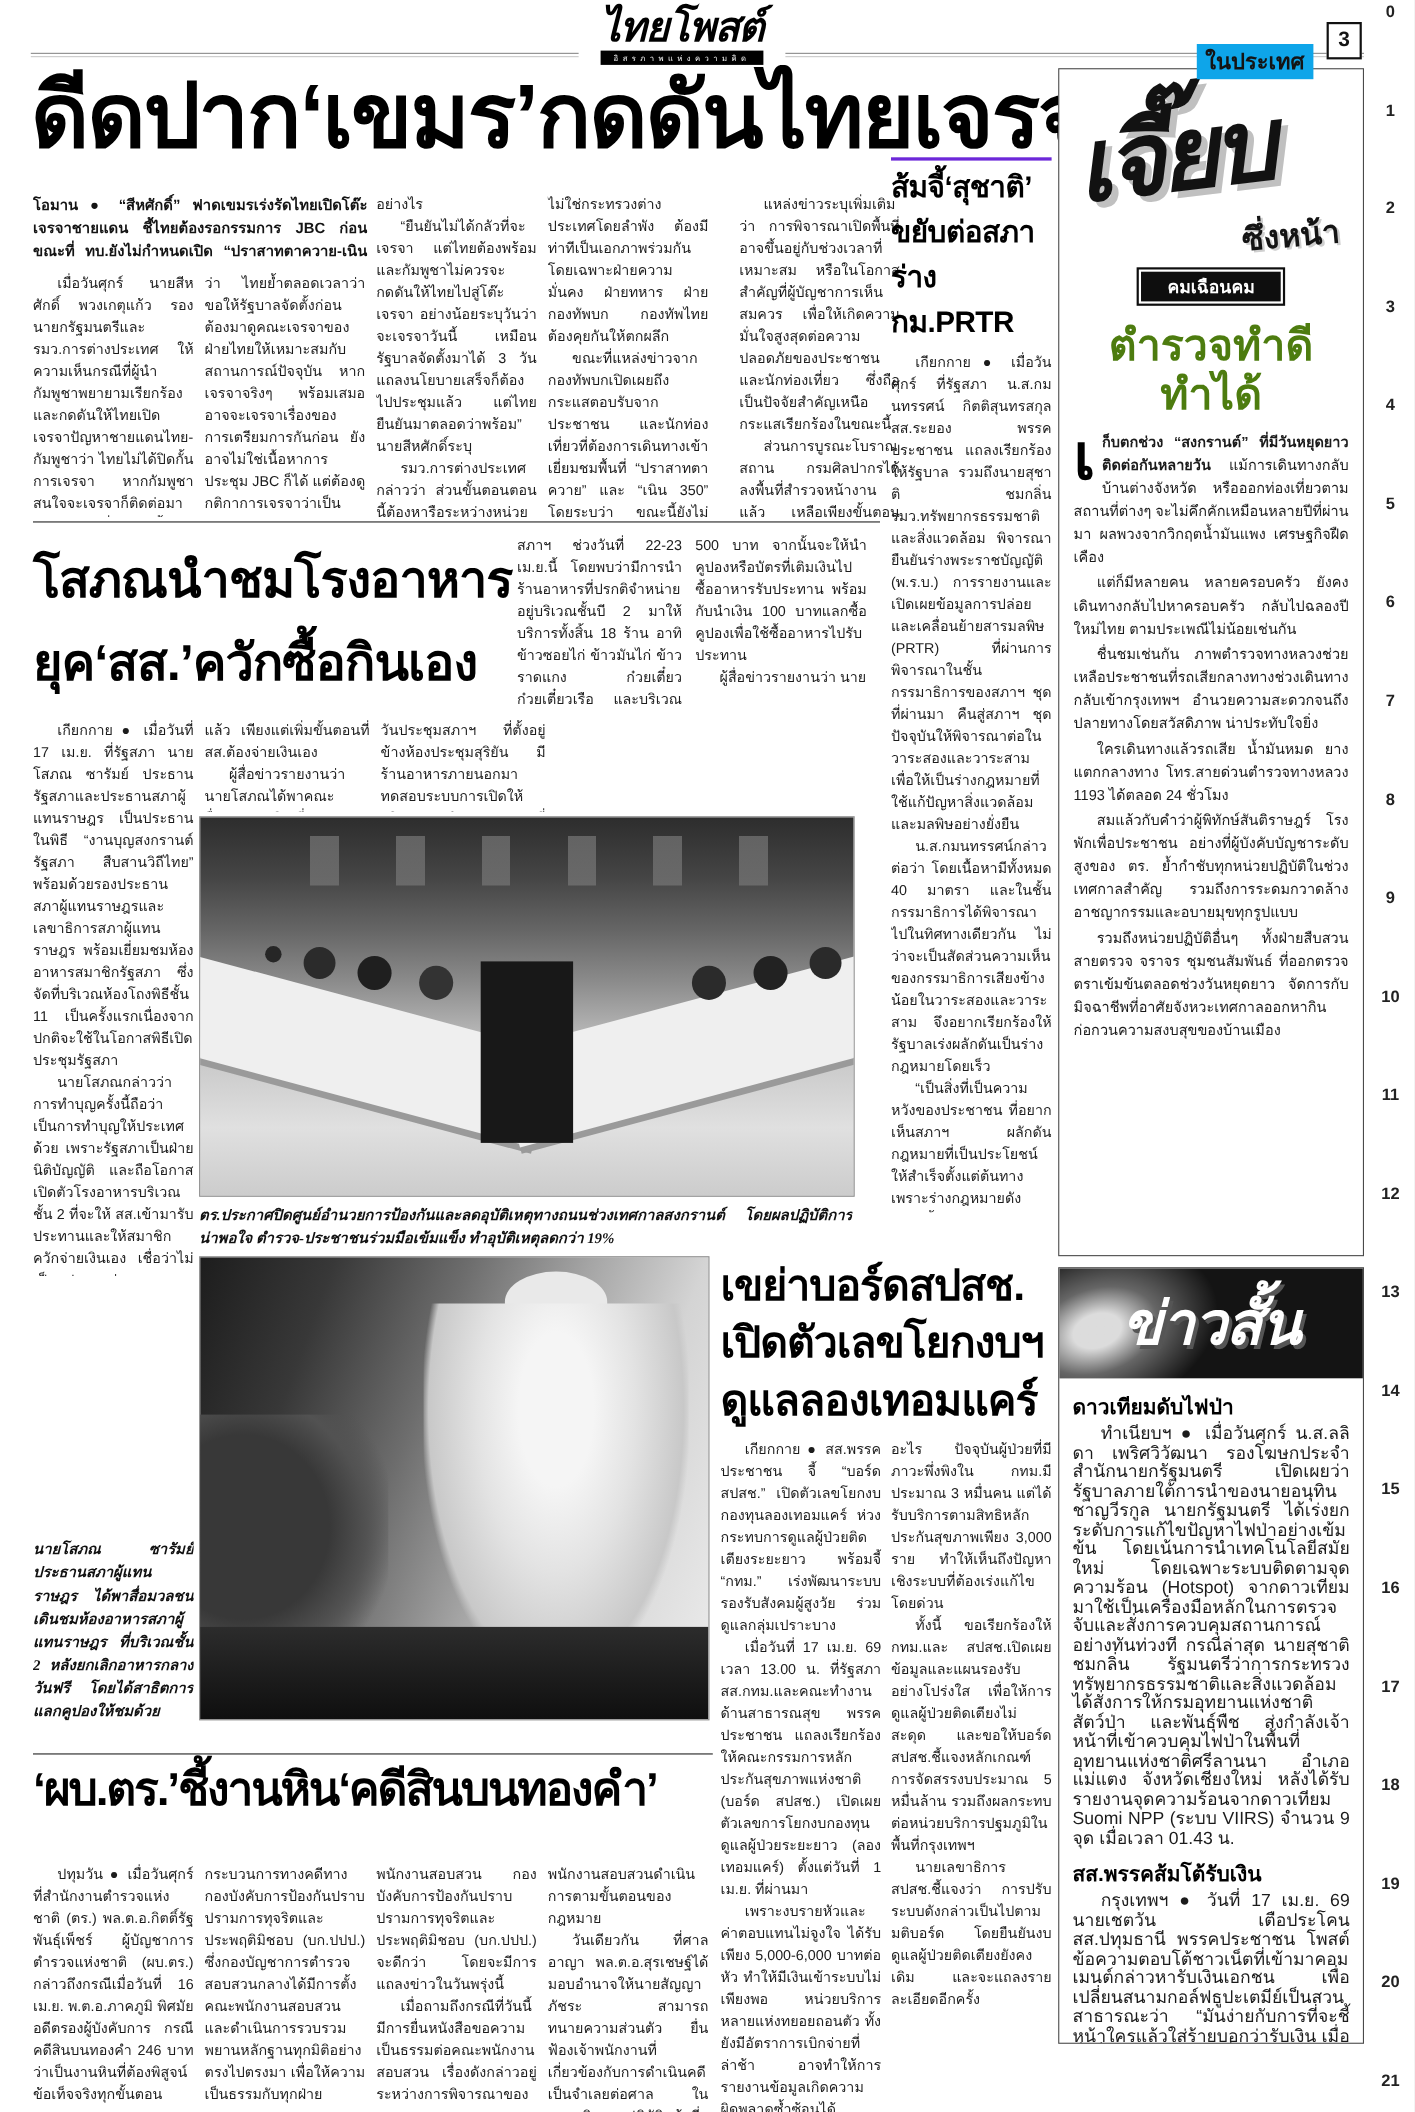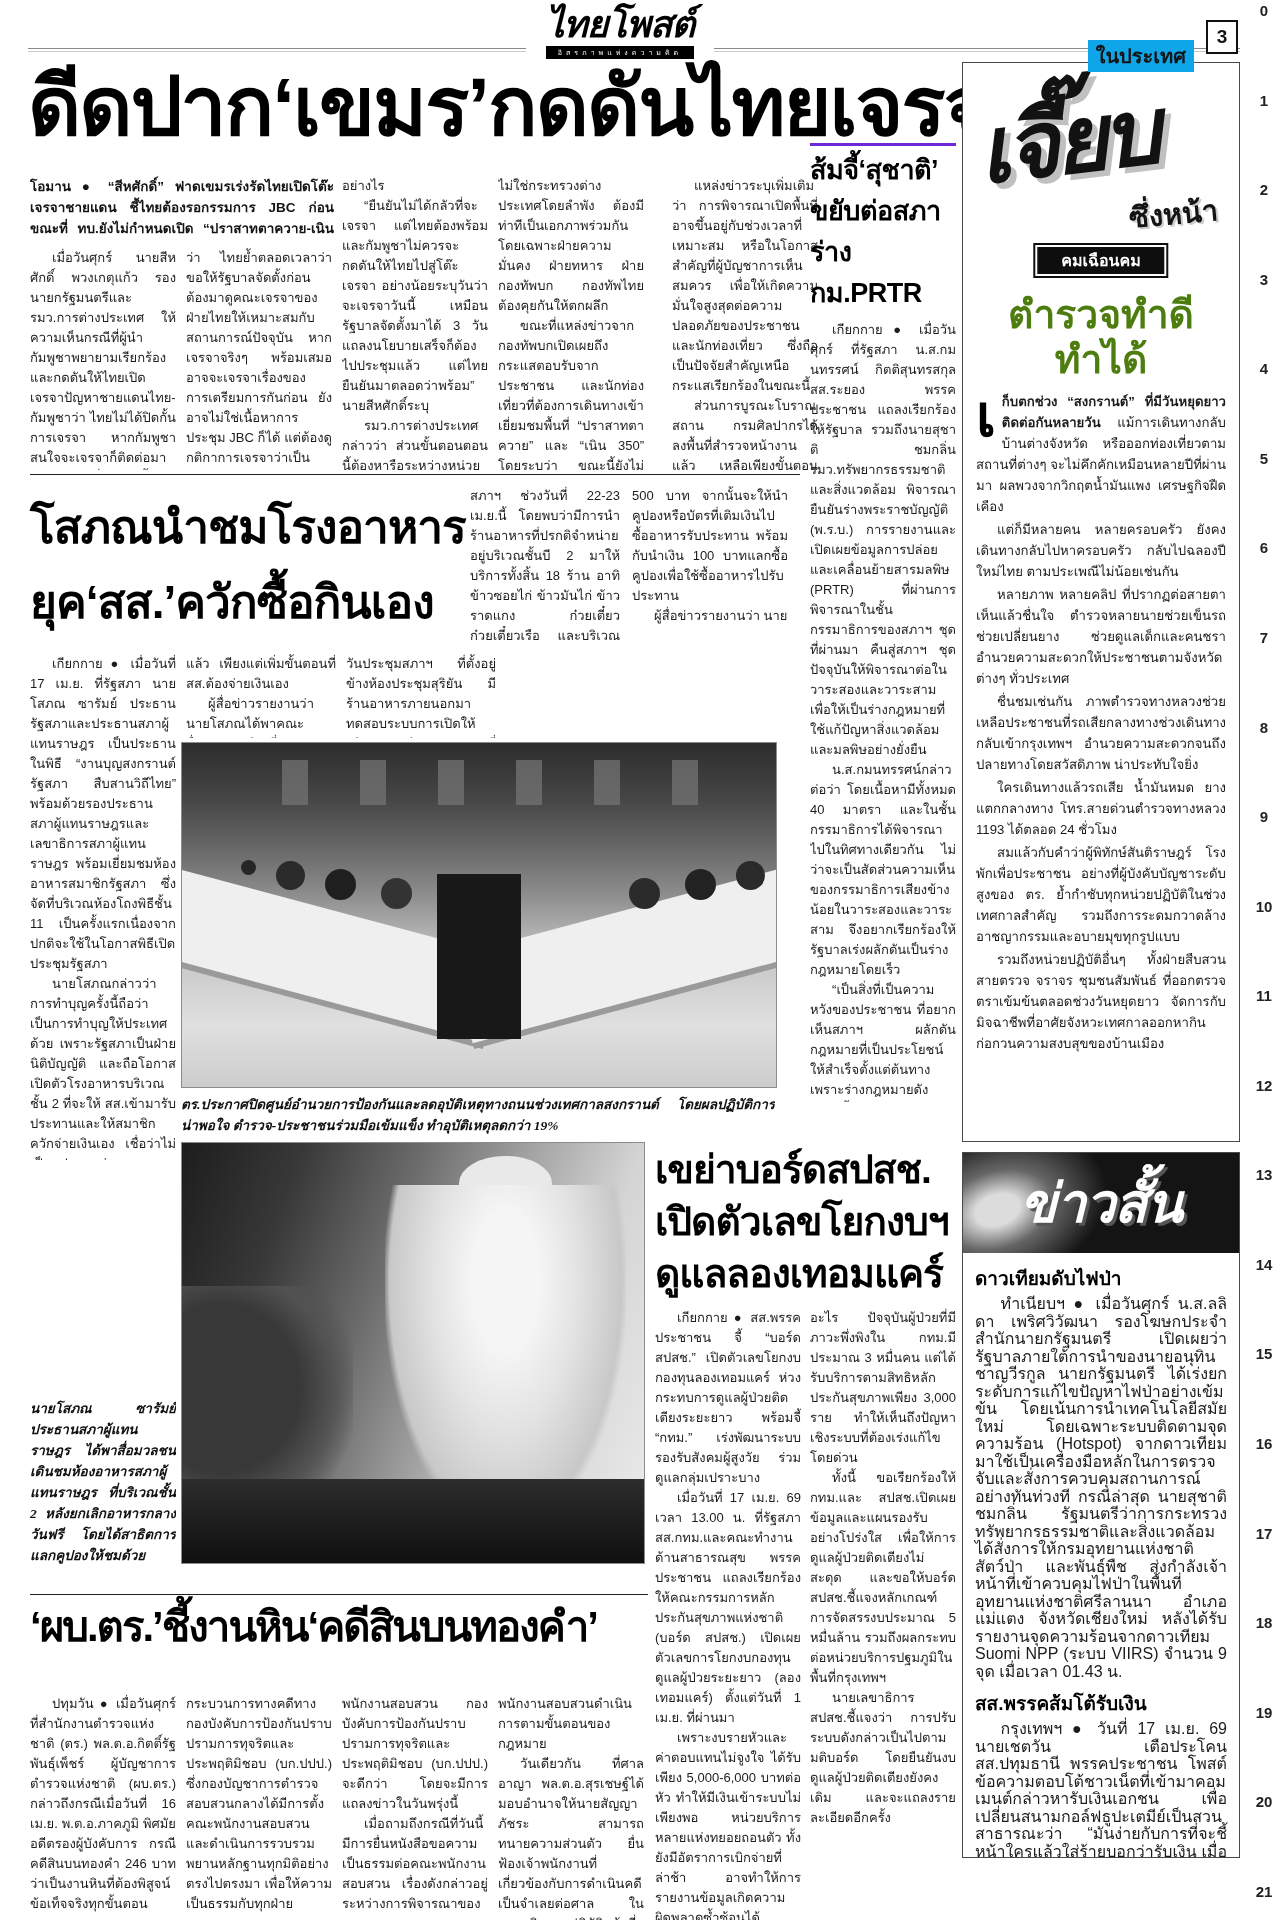--- a/index.html
+++ b/index.html
@@ -205,21 +205,20 @@
       <div class="brand-badge">คมเฉือนคม</div>
     </div>
     <div class="side-headline">ตำรวจทำดีทำได้</div>
     <div class="side-body" style="height:768px;">
       <p class="para lead-para">
         <span class="dropcap">เ</span><span class="lead-bold">ก็บตกช่วง “สงกรานต์” ที่มีวันหยุดยาวติดต่อกันหลายวัน</span>
         <span>แม้การเดินทางกลับบ้านต่างจังหวัด หรือออกท่องเที่ยวตามสถานที่ต่างๆ จะไม่คึกคักเหมือนหลายปีที่ผ่านมา ผลพวงจากวิกฤตน้ำมันแพง เศรษฐกิจฝืดเคือง</span>
       </p>
       <div>
           <p class="para">แต่ก็มีหลายคน หลายครอบครัว ยังคงเดินทางกลับไปหาครอบครัว กลับไปฉลองปีใหม่ไทย ตามประเพณีไม่น้อยเช่นกัน</p>
-          <p class="para">หลายภาพ หลายคลิป ที่ปรากฏต่อสายตาเห็นแล้วชื่นใจ ตำรวจหลายนายช่วยเข็นรถ ช่วยเปลี่ยนยาง ช่วยดูแลเด็กและคนชรา อำนวยความสะดวกให้ประชาชนตามจังหวัดต่างๆ ทั่วประเทศ</p>
           <p class="para">ชื่นชมเช่นกัน ภาพตำรวจทางหลวงช่วยเหลือประชาชนที่รถเสียกลางทางช่วงเดินทางกลับเข้ากรุงเทพฯ อำนวยความสะดวกจนถึงปลายทางโดยสวัสดิภาพ น่าประทับใจยิ่ง</p>
           <p class="para">ใครเดินทางแล้วรถเสีย น้ำมันหมด ยางแตกกลางทาง โทร.สายด่วนตำรวจทางหลวง 1193 ได้ตลอด 24 ชั่วโมง</p>
           <p class="para">สมแล้วกับคำว่าผู้พิทักษ์สันติราษฎร์ โรงพักเพื่อประชาชน อย่างที่ผู้บังคับบัญชาระดับสูงของ ตร. ย้ำกำชับทุกหน่วยปฏิบัติในช่วงเทศกาลสำคัญ รวมถึงการระดมกวาดล้างอาชญากรรมและอบายมุขทุกรูปแบบ</p>
           <p class="para">รวมถึงหน่วยปฏิบัติอื่นๆ ทั้งฝ่ายสืบสวน สายตรวจ จราจร ชุมชนสัมพันธ์ ที่ออกตรวจตราเข้มข้นตลอดช่วงวันหยุดยาว จัดการกับมิจฉาชีพที่อาศัยจังหวะเทศกาลออกหากิน ก่อกวนความสงบสุขของบ้านเมือง</p>
         </div>
     </div>
   </div>
 
   <div class="sidebox" style="top:1152px;height:706px;">
     <div class="shorts-banner">

